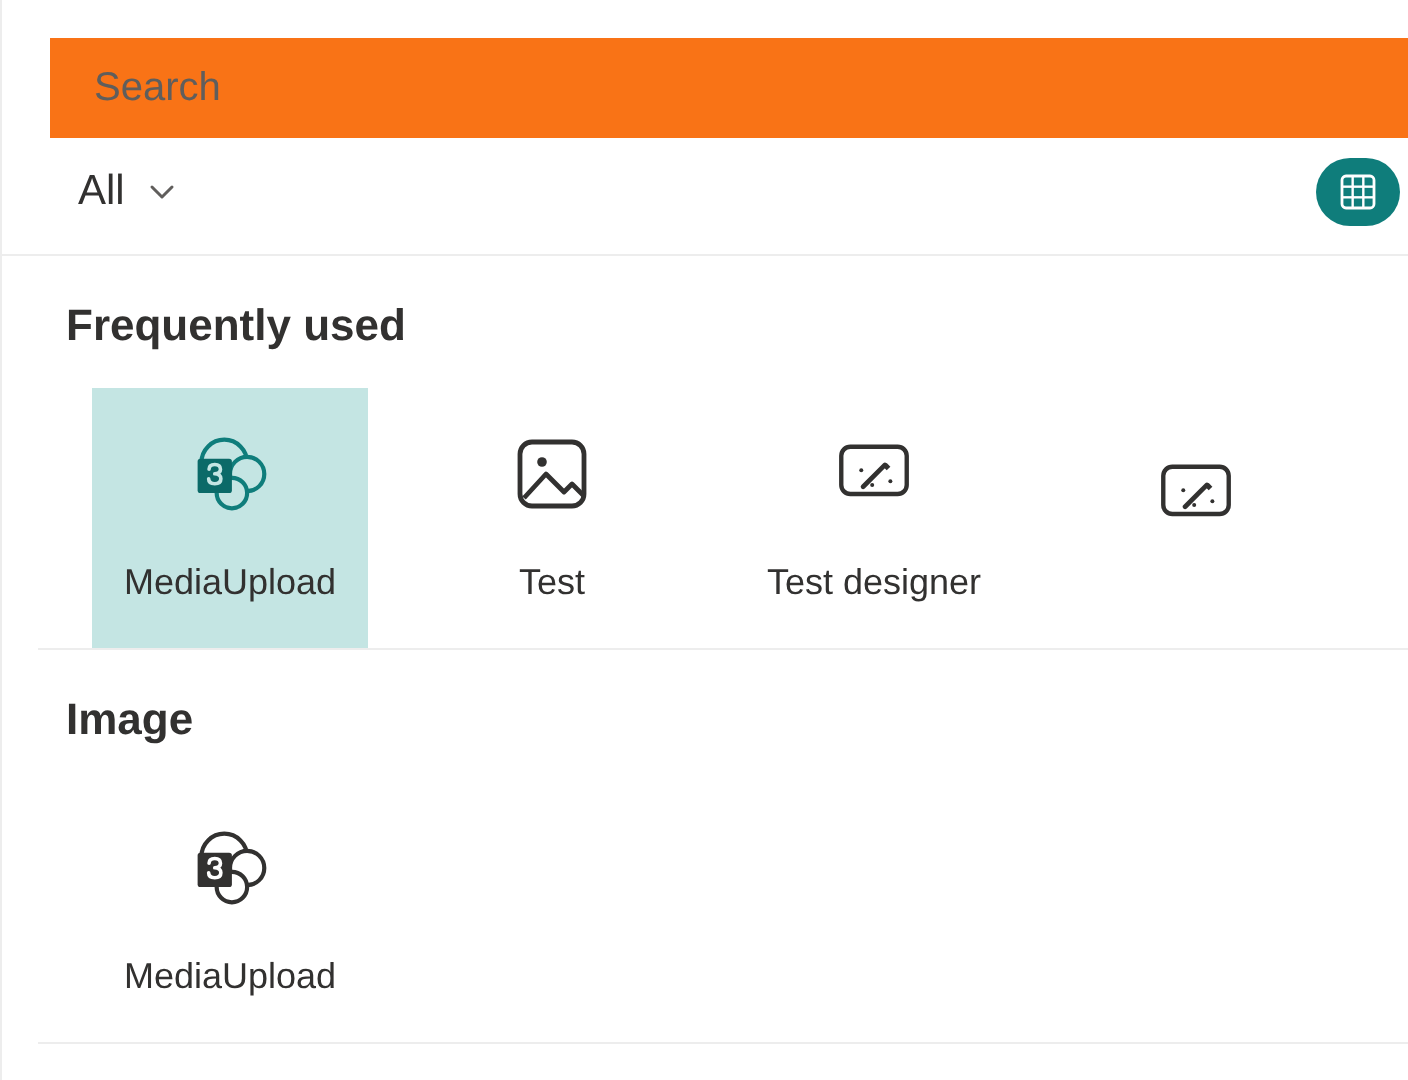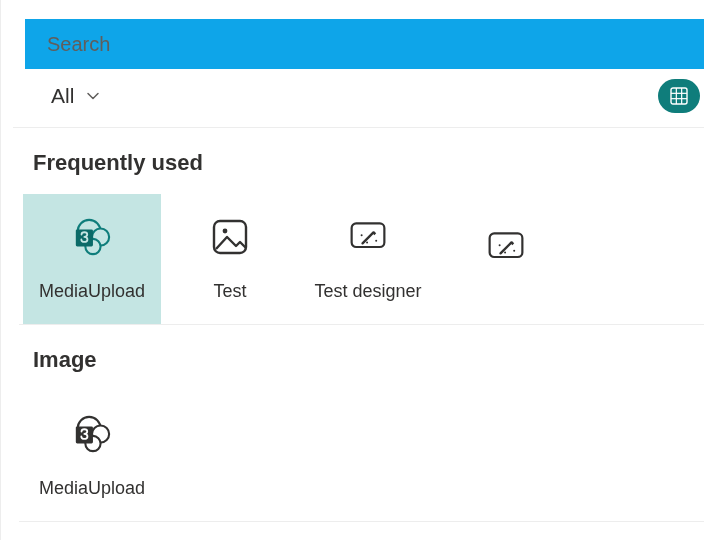--- a/index.html
+++ b/index.html
@@ -20,38 +20,37 @@
     position: relative;
     background: #fff;
   }
   .search-wrap {
     padding: 19px 0 0 24px;
   }
   .search-input {
     width: 100%;
     height: 50px;
     border: none;
-    background: #0ea5e9;
+    background: #f97316;
     padding: 0 22px;
     font-size: 20px;
     color: #323130;
     outline: none;
   }
   .search-input::placeholder {
     color: #605e5c;
     font-weight: 400;
   }
 
   .filter-row {
     display: flex;
     align-items: center;
     justify-content: space-between;
     padding: 10px 4px 14px 30px;
     border-bottom: 1px solid #ededed;
-    margin-left: 12px;
   }
   .filter-dropdown {
     display: inline-flex;
     align-items: center;
     gap: 12px;
     font-size: 21px;
     cursor: pointer;
     padding: 4px 8px;
   }
   .chev {
@@ -88,20 +87,21 @@
   }
   .tile {
     width: 138px;
     height: 130px;
     display: flex;
     flex-direction: column;
     align-items: center;
     justify-content: center;
     cursor: pointer;
     text-align: center;
+    margin-left: 23px;
   }
   .tile.selected {
     background: #c4e5e3;
   }
   .tile-icon {
     width: 40px;
     height: 40px;
     display: flex;
     align-items: center;
     justify-content: center;

